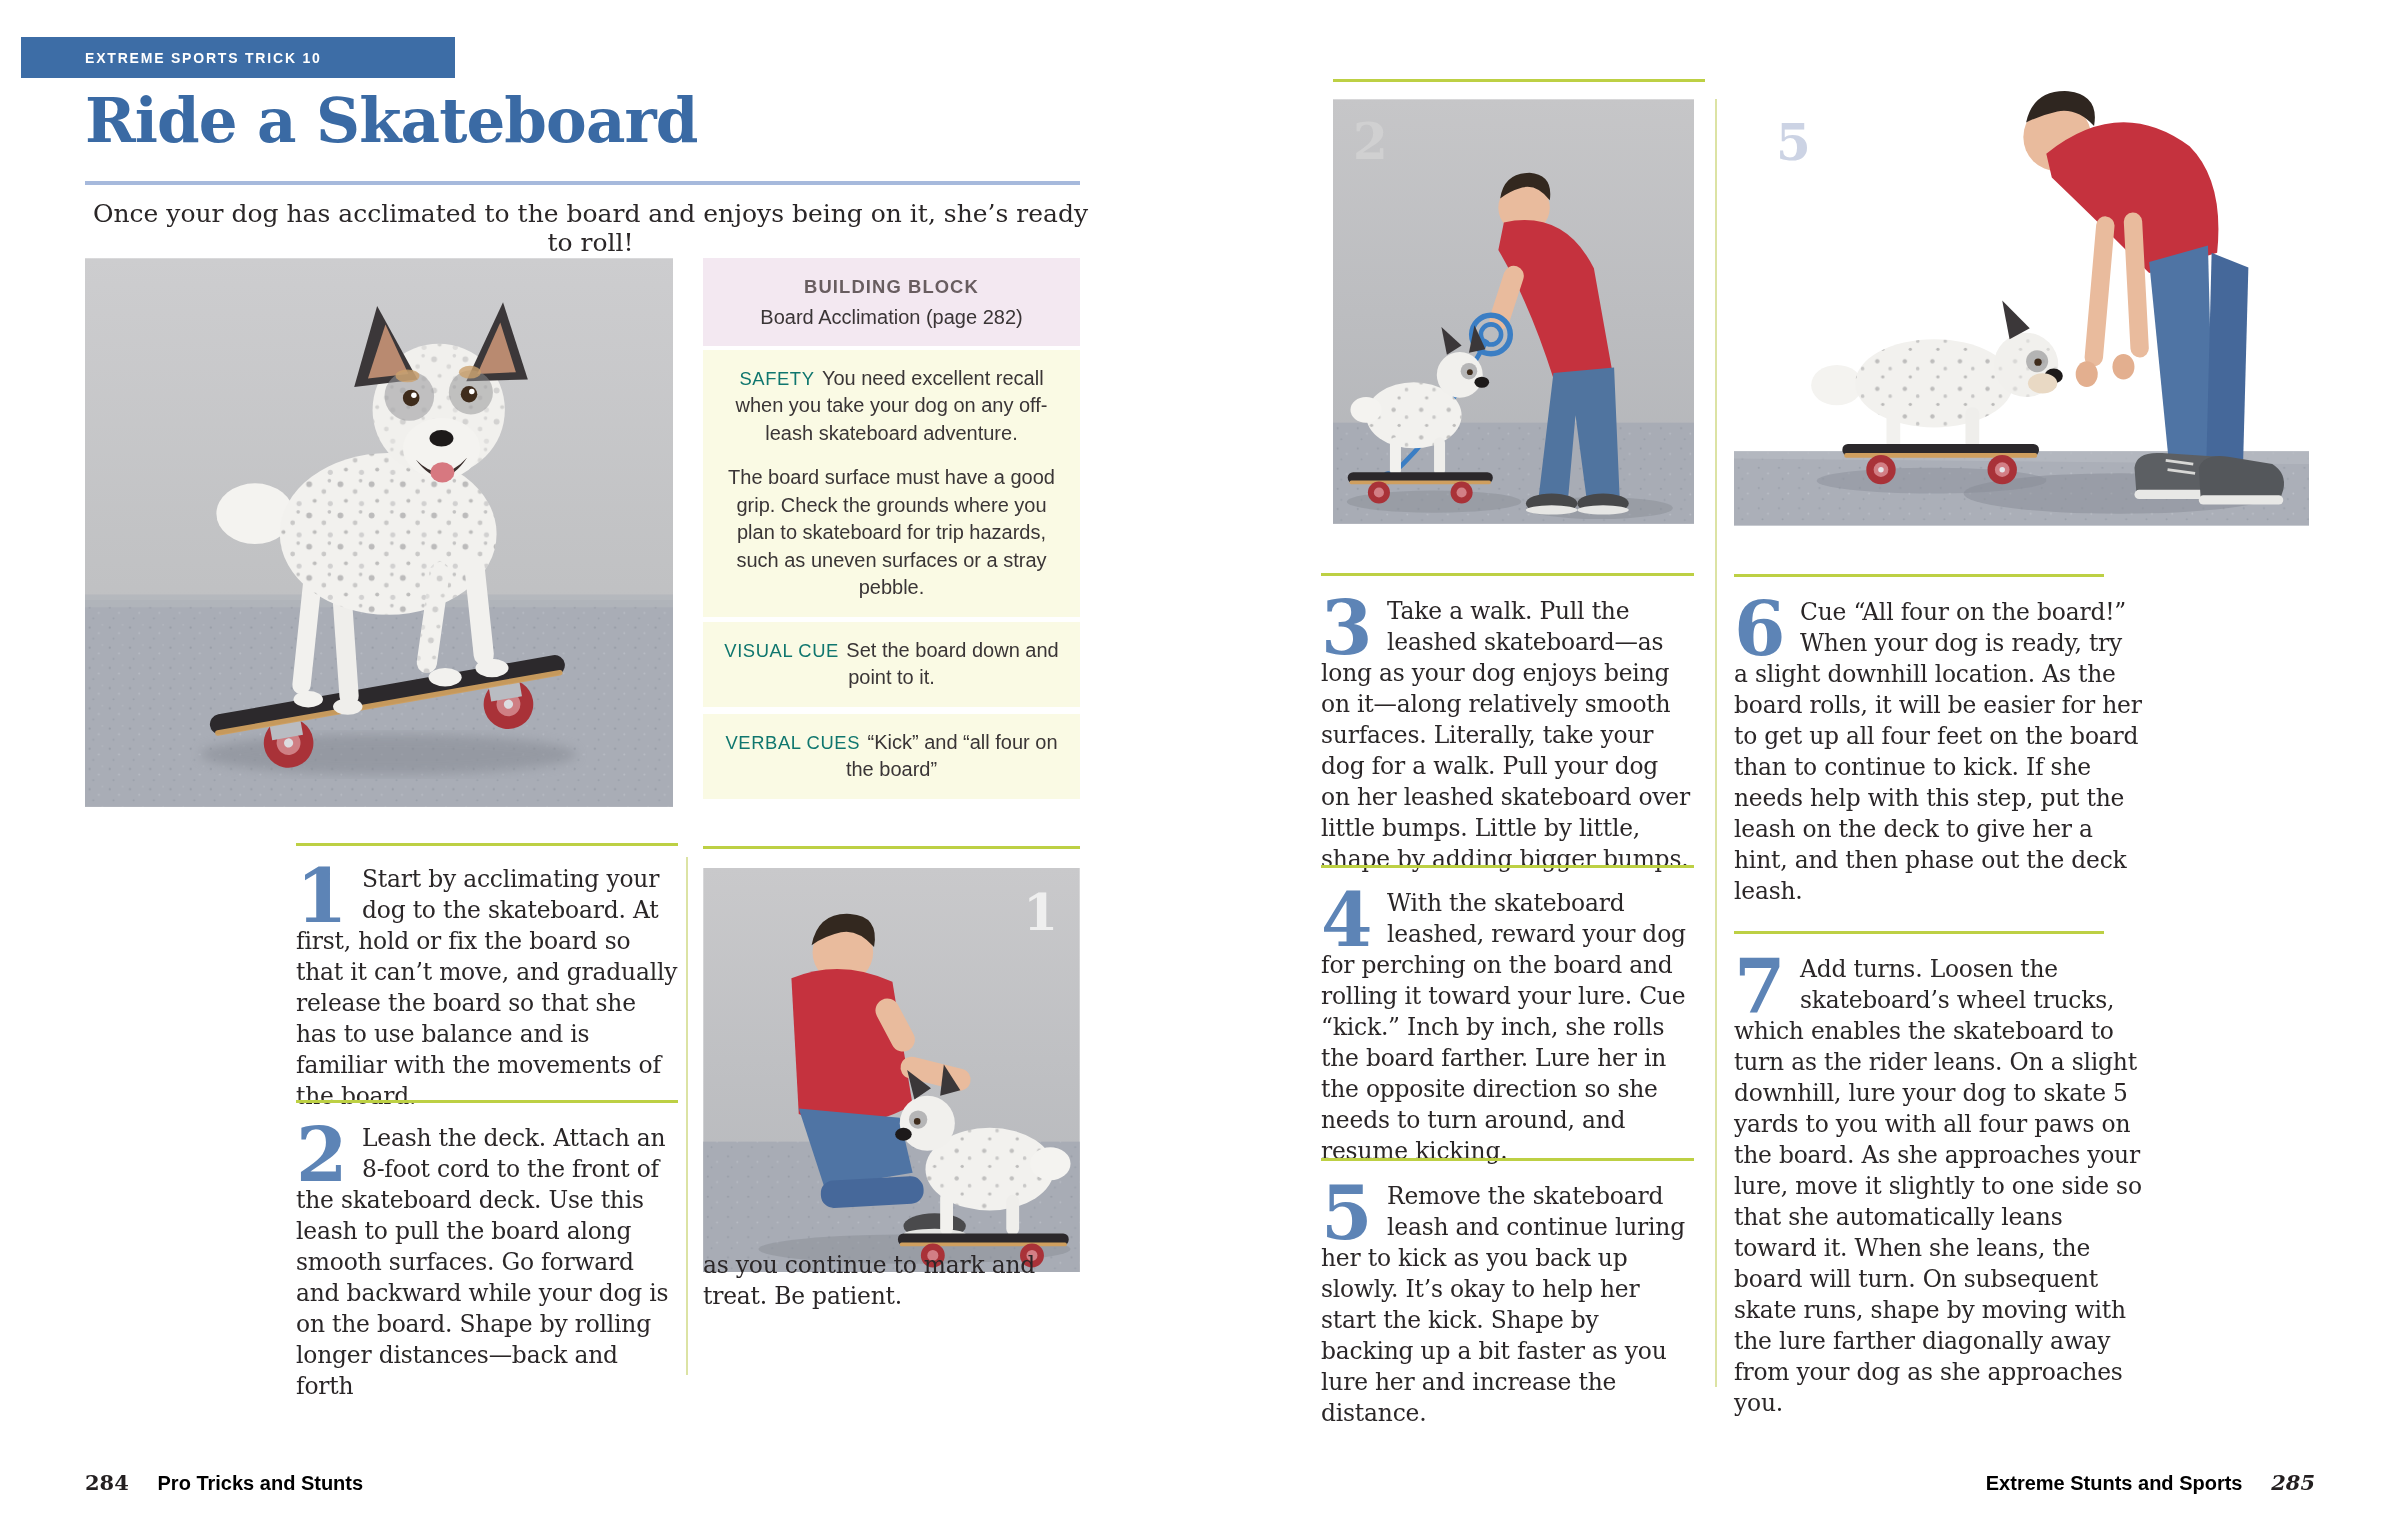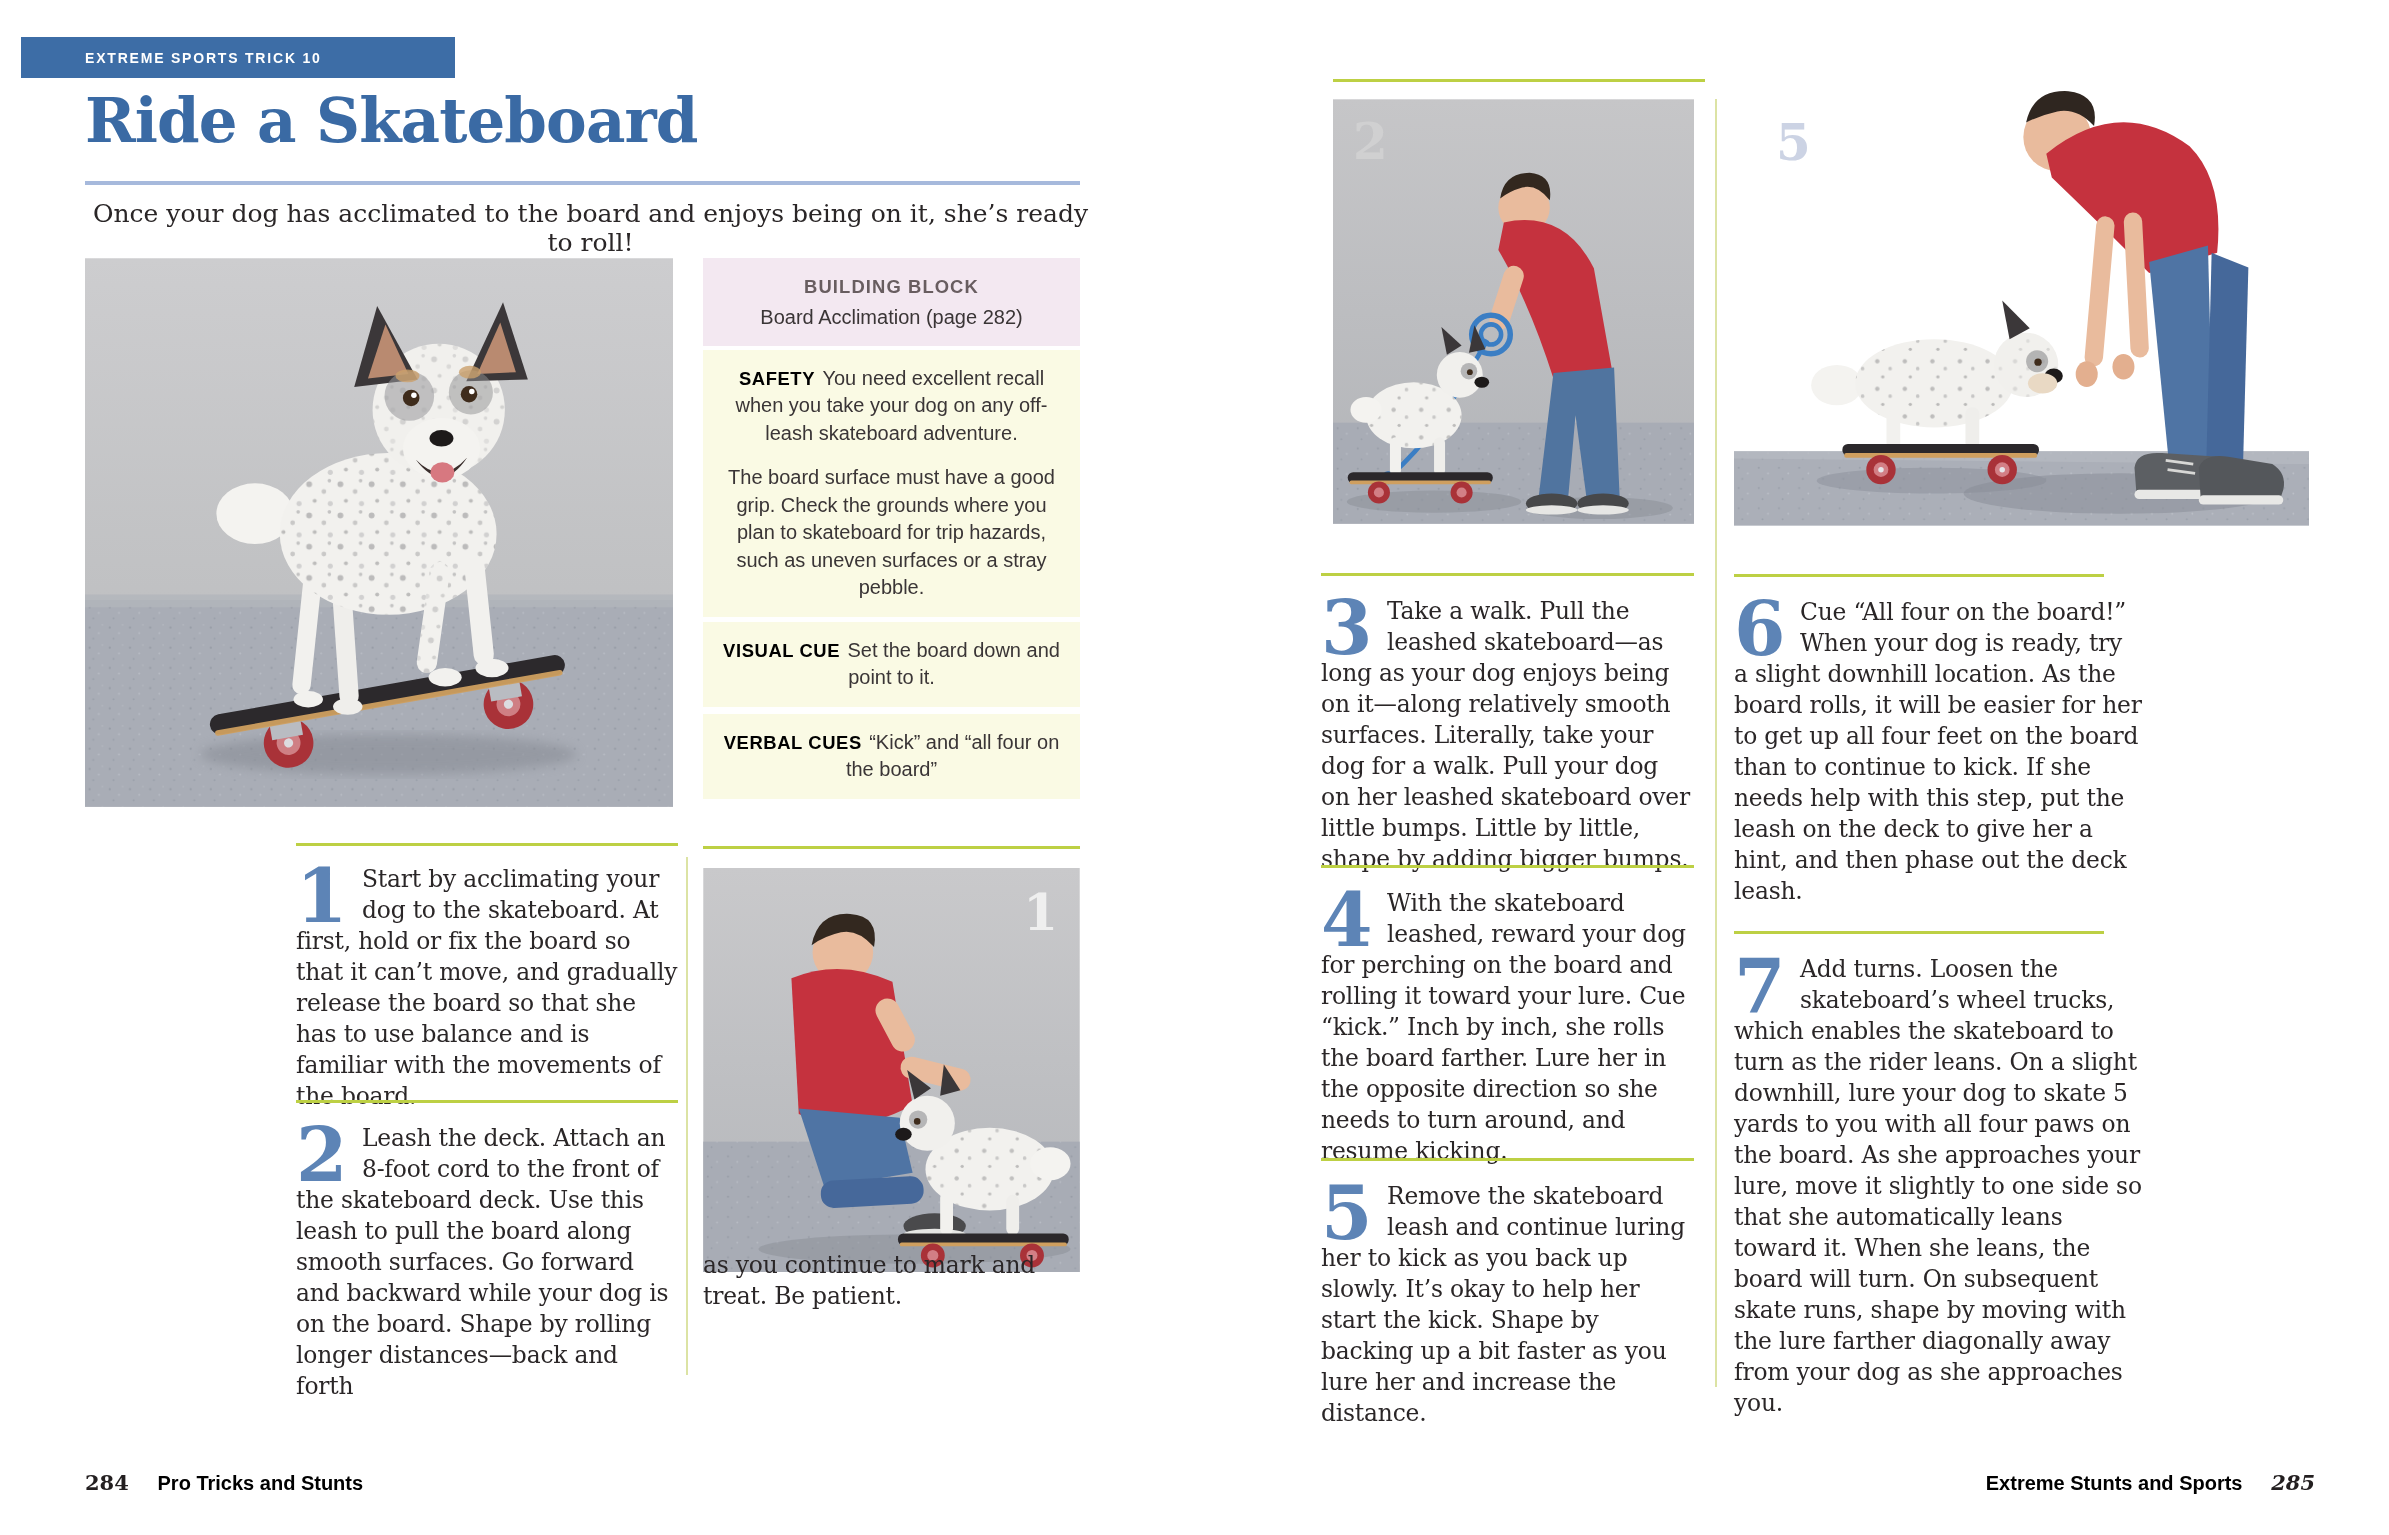--- a/index.html
+++ b/index.html
@@ -13,21 +13,21 @@
      font-family:"Liberation Sans",sans-serif;font-weight:bold;font-size:14px;letter-spacing:1.8px;}
   #title{left:85px;top:85px;font-size:61px;font-weight:bold;color:#3a6aa4;letter-spacing:-0.9px;}
   #title-rule{left:85px;top:181px;width:995px;height:3.7px;background:#a6b9dc;}
   #subtitle{left:85px;top:199px;width:1011px;font-size:25px;color:#2a2627;}
 
   
   .sidebox{left:703px;width:377px;box-sizing:border-box;padding:14.7px 18.4px;
      font-family:"Liberation Sans",sans-serif;font-size:20px;line-height:27.6px;color:#3a3536;}
   .sidebox p{margin:0;text-align:center;}
   .sidebox p + p{margin-top:16.5px;}
-  .cue-label{font-weight:bold;font-size:18.4px;letter-spacing:0.6px;color:#000000;margin-right:7.4px;}
+  .cue-label{font-weight:normal;font-size:18.4px;letter-spacing:0.6px;color:#0f766e;margin-right:7.4px;}
   .bb-label{font-weight:bold;font-size:18.4px;letter-spacing:1.1px;color:#685d60;}
   #bb-box{top:258px;background:#f3e8f1;}
   #safety-box{top:350px;background:#fafae4;}
   #visual-box{top:622px;background:#fafae4;}
   #verbal-box{top:714px;background:#fafae4;}
 
   
   .hrule{height:2.8px;background:#bdd044;}
   .vrule{width:1.8px;background:#dce3a4;}
 

